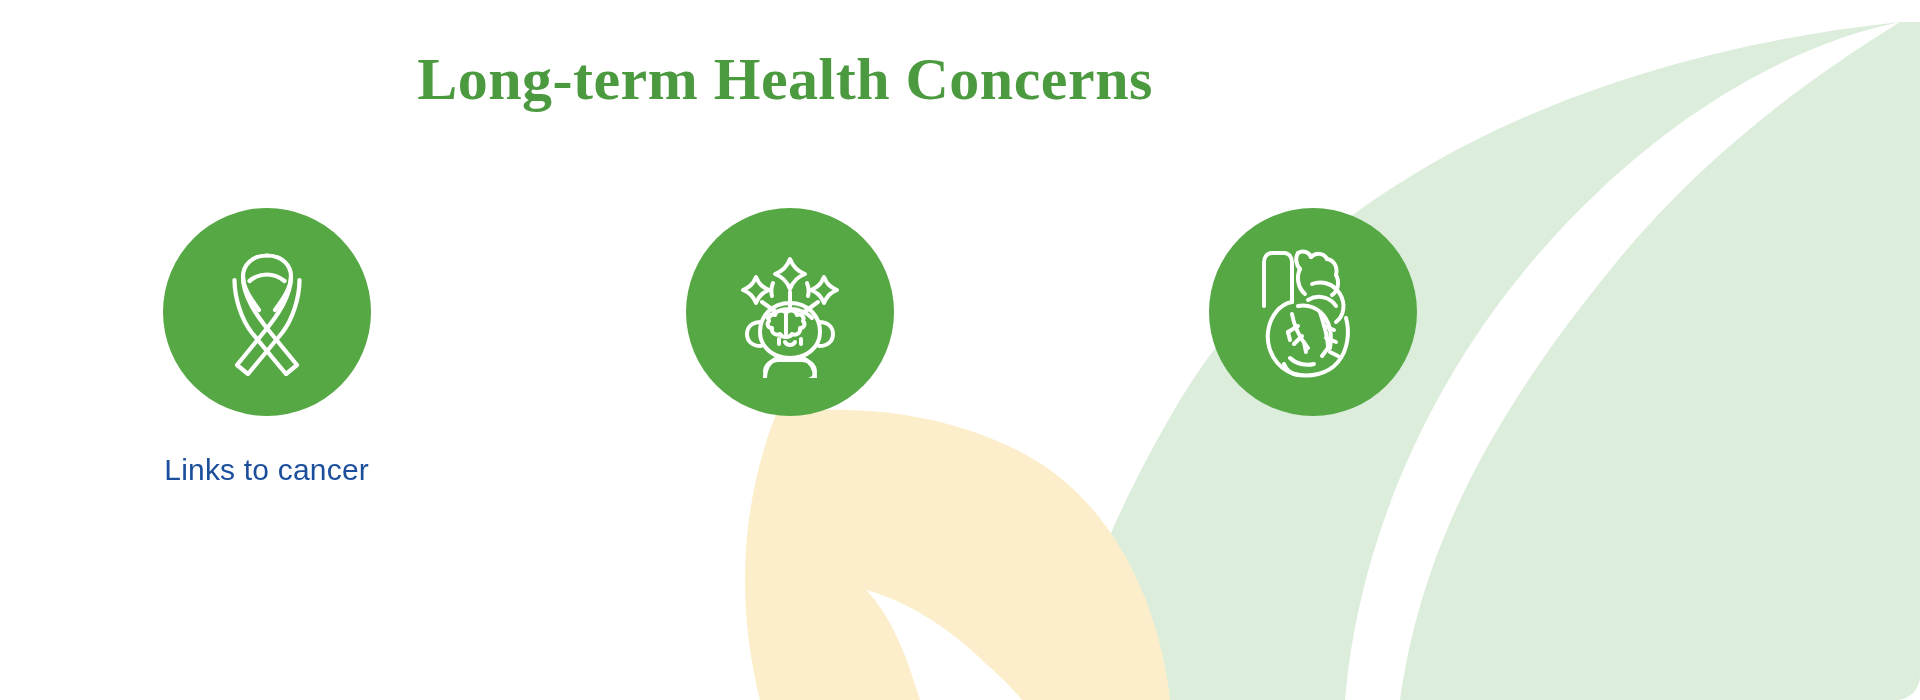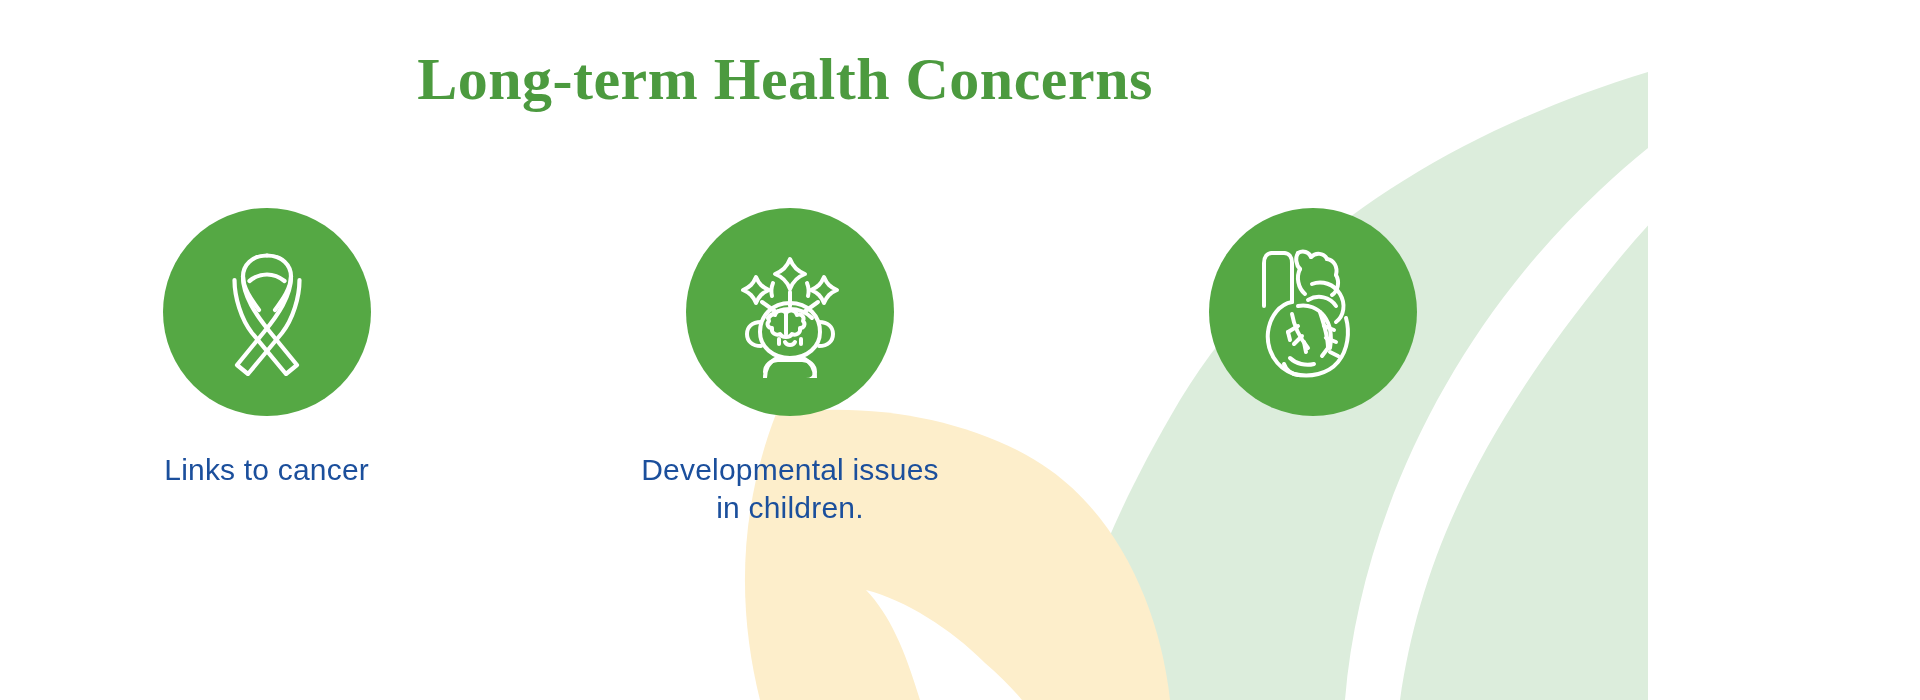--- a/index.html
+++ b/index.html
@@ -6,24 +6,25 @@
   html, body {
     margin: 0;
     padding: 0;
     background: #ffffff;
   }
   body {
     font-family: "Liberation Sans", sans-serif;
   }
   #stage {
     position: relative;
-    width: 1648px;
+    width: 1920px;
     height: 700px;
     background: #ffffff;
     overflow: hidden;
+    border-radius: 24px;
   }
   
   #bg-decor {
     position: absolute;
     left: 0; top: 0;
     width: 1920px;
     height: 700px;
     pointer-events: none;
   }
   
@@ -176,22 +177,20 @@
             <path d="M77 93 L77 98"></path>
 
             <path d="M61 96 C63 100 69 100 71 96"></path>
 
             <path d="M53 112 C45 116 41 124 41 132"></path>
             <path d="M79 112 C87 116 91 124 91 132"></path>
             <path d="M41 126 C41 119 47 114 54 114 L78 114 C85 114 91 119 91 126 C91 131 87 134 82 134 L50 134"></path>
           </svg>
         </span>
       </div>
-      <div class="card-label">Developmental issues
-in children.</div>
     </div>
 
     <div class="card">
       <div class="icon-circle">
         <span>
           <svg width="118" height="136" viewBox="0 0 118 136" fill="none" stroke="#FFFFFF" stroke-width="4" stroke-linecap="round" stroke-linejoin="round">
 
             <path d="M18 9 C13 9 10 13 10 19 L10 62"></path>
             <path d="M30 9 C35 9 38 13 38 19 L38 58"></path>
             <path d="M18 9 L30 9"></path>

